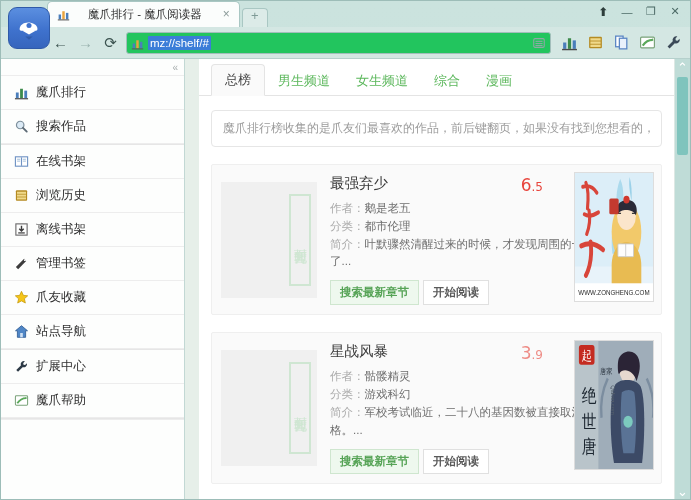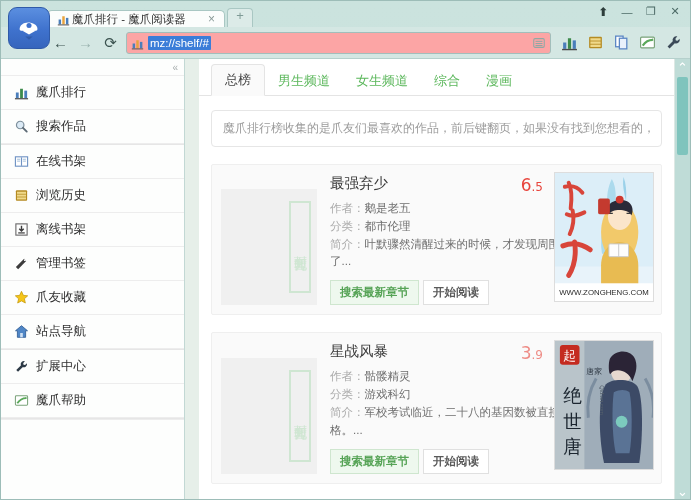--- a/index.html
+++ b/index.html
@@ -32,31 +32,31 @@
     border-radius: 9px;
     background: linear-gradient(180deg,#5b8fe0 0%,#3f72cd 55%,#3665bd 100%);
     border: 1px solid #2f5aa8;
     z-index: 30;
     display: flex; align-items: center; justify-content: center;
   }
   .logo svg { width: 30px; height: 30px; display: block; }
 
   .tab {
     position: relative;
-    height: 17px;
+    height: 26px;
     min-width: 178px;
     display: flex; align-items: center;
     padding: 0 6px 0 9px;
     background: #fbfdfc;
     border: 1px solid #a9c7c3;
     border-bottom: none;
     border-radius: 5px 5px 0 0;
     font-size: 11.5px;
     color: #2a2a2a;
-    gap: 2px;
+    gap: 18px;
   }
   .tab .favicon { width: 13px; height: 13px; flex: 0 0 13px; }
   .tab .tabtitle { flex: 1 1 auto; white-space: nowrap; overflow: hidden; }
   .tab-close {
     width: 13px; height: 13px;
     flex: 0 0 13px;
     color: #8a9a98;
     font-size: 12px; line-height: 12px; text-align: center;
     cursor: pointer;
   }
@@ -101,21 +101,21 @@
     width: 23px; height: 23px;
     display: flex; align-items: center; justify-content: center;
     color: #3c5350; font-size: 15px;
     border-radius: 3px;
     flex: 0 0 auto;
   }
   .navbtn.disabled { color: #9ab3af; }
   .omnibox {
     flex: 1 1 auto;
     height: 22px;
-    background: #fca5a5;
+    background: #22c55e;
     border: 1px solid #a2bebb;
     border-radius: 3px;
     display: flex; align-items: center;
     padding: 0 4px;
     gap: 4px;
     margin: 0 4px 0 2px;
     min-width: 0;
   }
   .omnibox .favicon { width: 13px; height: 13px; flex: 0 0 13px; }
   .urltext {
@@ -230,21 +230,21 @@
   }
 
   .card {
     margin: 17px 12px 0 12px;
     display: flex;
     gap: 0;
     background: #fafafa;
     border: 1px solid #efefef;
     border-radius: 2px;
     padding: 9px;
-    align-items: flex-end;
+    align-items: center;
     position: relative;
     min-height: 125px;
   }
   .cover-placeholder {
     width: 96px; height: 116px;
     flex: 0 0 96px;
     background: #f0f0f0;
     display: flex; align-items: center; justify-content: flex-end;
     position: relative;
   }
@@ -296,21 +296,21 @@
     right: 118px; top: 10px;
     font-size: 17px;
     color: #e8443c;
     font-family: "DejaVu Sans", sans-serif;
   }
   .score .dec { font-size: 12px; }
   .score.faded { color: #ee8c86; }
   .cover-img {
     position: absolute;
     right: 7px; top: 7px;
-    width: 100px; height: 130px;
+    width: 80px; height: 130px;
     border: 1px solid #ddd;
     overflow: hidden;
     background: #dfe9ef;
   }
   .cover-img svg { display: block; width: 100%; height: 100%; }
 
   
   .scrollbar {
     position: absolute;
     right: 0; top: 0; bottom: 0;

